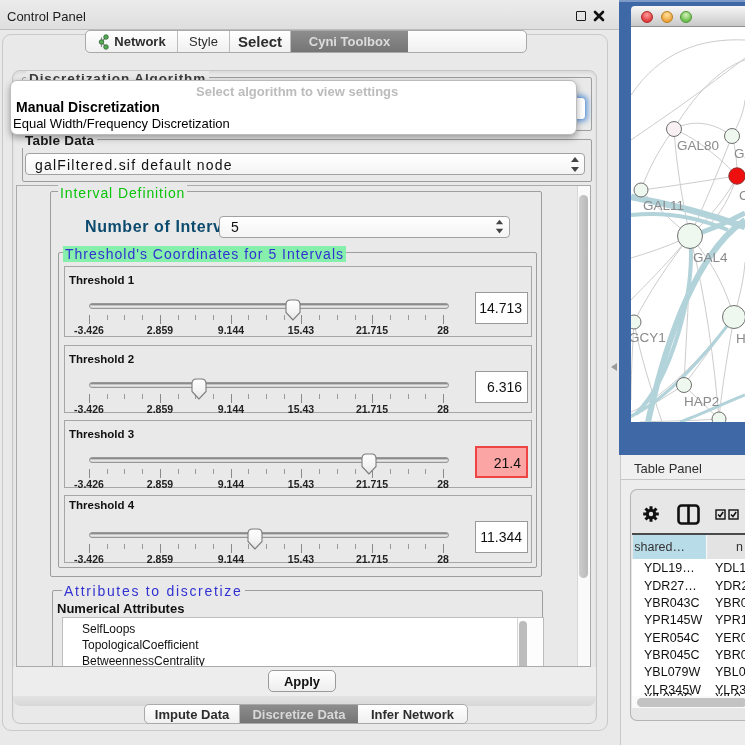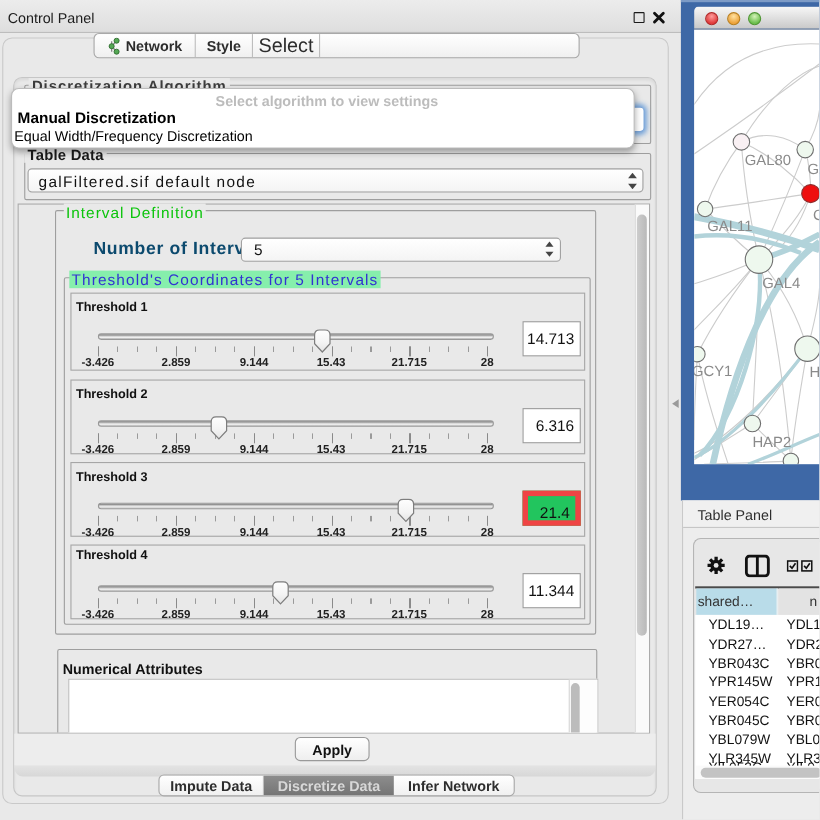--- a/index.html
+++ b/index.html
@@ -13,22 +13,23 @@
   </svg>
 <div class="abs" style="left:2px;top:34px;width:606px;height:697px;background:#e9e9e9;border:1.5px solid #c9c9c9;border-radius:9px"></div>
 <div class="abs" style="left:12px;top:70px;width:585px;height:654px;background:#e9e9e9;border:1px solid #c6c6c6;border-radius:8px;box-shadow:inset 0 2px 3px rgba(0,0,0,0.07)"></div>
 <div class="abs" style="left:85px;top:30px;width:442px;height:23px;background:linear-gradient(#ffffff,#f0f0f0);border:1px solid #a9a9a9;border-radius:5px;overflow:hidden;display:flex">
     <div style="width:92px;border-right:1px solid #bdbdbd;display:flex;align-items:center;justify-content:center;font-size:13px;font-weight:bold;color:#2d2d2d"><svg width="13" height="16" viewBox="0 0 13 16" style="margin-right:4px">
         <path d="M4.5,3.5 L4.5,13 M4.5,8 L9,3 M4.5,8 L9,13" stroke="#8a8a8a" stroke-width="1.2" fill="none"></path>
         <circle cx="9" cy="3" r="2.3" fill="#55a855" stroke="#2e6b2e" stroke-width="0.8"></circle>
         <circle cx="4.5" cy="8" r="2.3" fill="#55a855" stroke="#2e6b2e" stroke-width="0.8"></circle>
         <circle cx="9" cy="13" r="2.3" fill="#55a855" stroke="#2e6b2e" stroke-width="0.8"></circle>
       </svg>Network</div>
-    <div style="width:52px;border-right:1px solid #bdbdbd;display:flex;align-items:center;justify-content:center;font-size:13px;font-weight:bold;color:#2d2d2d">Style</div>
-    <div style="width:61px;border-right:1px solid #bdbdbd;display:flex;align-items:center;justify-content:center;font-size:18px;font-weight:normal;color:#2d2d2d">Select</div>
+    <div style="width:52px;border-right:1px solid #bdbdbd;display:flex;align-items:center;justify-content:center;font-size:13px;font-weight:normal;color:#2d2d2d">Style</div>
+    <div style="width:61px;border-right:1px solid #bdbdbd;display:flex;align-items:center;justify-content:center;font-size:15px;font-weight:bold;color:#2d2d2d">Select</div>
+    <div style="width:117px;background:linear-gradient(#8d8d8d,#757575);display:flex;align-items:center;justify-content:center;font-size:13px;font-weight:bold;color:#dcdcdc">Cyni Toolbox</div>
   </div>
 <div class="abs" style="left:22px;top:77px;width:570px;height:54px;border:1px solid #9e9e9e;border-radius:2px"></div>
 <div class="abs" style="left:26px;top:71px;font-size:13.5px;font-weight:bold;letter-spacing:0.9px;color:#3d3d3d;background:#e9e9e9;padding:0 3px">Discretization Algorithm</div>
 <div class="abs" style="left:27px;top:97px;width:559px;height:23px;background:#fff;border:1px solid #7da7d9;border-radius:4px;box-shadow:0 0 5px 2px rgba(95,150,215,0.85)"></div>
 <div class="abs" style="left:22px;top:139px;width:570px;height:43px;border:1px solid #9e9e9e;border-radius:2px"></div>
 <div class="abs" style="left:22px;top:133px;font-size:13.5px;font-weight:bold;letter-spacing:0.2px;color:#1a1a1a;background:#e9e9e9;padding:0 3px">Table Data</div>
 <div class="abs" style="left:25px;top:153px;width:560px;height:22px;background:linear-gradient(#ffffff,#f4f4f4);border:1px solid #a2a2a2;border-radius:4px"></div>
 <div class="abs" style="left:35px;top:157px;font-size:14px;letter-spacing:1.2px;color:#111">galFiltered.sif default node</div>
 <svg class="abs" style="left:569px;top:157px" width="12" height="15" viewBox="0 0 12 15">
     <path d="M6,0 L10,5 L2,5 Z" fill="#444"></path>
@@ -106,21 +107,21 @@
 <svg class="abs" style="left:359px;top:453px" width="20" height="22" viewBox="0 0 20 22">
     <defs>
       <linearGradient id="th3" x1="0" y1="0" x2="0" y2="1">
         <stop offset="0" stop-color="#fefefe"></stop>
         <stop offset="0.55" stop-color="#f4f4f4"></stop>
         <stop offset="1" stop-color="#e4e4e4"></stop>
       </linearGradient>
     </defs>
     <path d="M10,21 L3,13.5 L3,5.5 Q3,1 7.5,1 L12.5,1 Q17,1 17,5.5 L17,13.5 Z" fill="url(#th3)" stroke="#7d7d7d" stroke-width="1.1"></path>
   </svg>
-<div class="abs" style="left:475px;top:446px;width:53px;height:32px;background:#22c55e;border:5px solid #ef4444;font-size:14px;color:#111;text-align:right;line-height:30px;padding-right:5px">21.4</div>
+<div class="abs" style="left:475px;top:446px;width:53px;height:32px;background:#fca5a5;border:2px solid #ef4444;font-size:14px;color:#111;text-align:right;line-height:30px;padding-right:5px">21.4</div>
 <div class="abs" style="left:64px;top:495px;width:468px;height:68px;border:1px solid #a6a6a6"></div>
 <div class="abs" style="left:69px;top:499px;font-size:11.5px;font-weight:bold;color:#111">Threshold 4</div>
 <div class="abs" style="left:89px;top:532px;width:360px;height:6px;border-radius:3px;background:linear-gradient(#6e6e6e,#d5d5d5 45%,#efefef 70%,#c2c2c2);border:1px solid #989898"></div>
 <div class="abs" style="left:89px;top:544px;width:356px;height:5px;background:repeating-linear-gradient(90deg,#9a9a9a 0 1px,transparent 1px 17.7px)"></div>
 <div class="abs" style="left:89px;top:544px;width:356px;height:9px;background:repeating-linear-gradient(90deg,#8a8a8a 0 1px,transparent 1px 70.8px)"></div>
 <div class="abs" style="left:59px;top:553px;width:60px;text-align:center;font-size:10.5px;font-weight:bold;color:#222">-3.426</div>
 <div class="abs" style="left:130px;top:553px;width:60px;text-align:center;font-size:10.5px;font-weight:bold;color:#222">2.859</div>
 <div class="abs" style="left:201px;top:553px;width:60px;text-align:center;font-size:10.5px;font-weight:bold;color:#222">9.144</div>
 <div class="abs" style="left:271px;top:553px;width:60px;text-align:center;font-size:10.5px;font-weight:bold;color:#222">15.43</div>
 <div class="abs" style="left:342px;top:553px;width:60px;text-align:center;font-size:10.5px;font-weight:bold;color:#222">21.715</div>
@@ -131,22 +132,24 @@
         <stop offset="0" stop-color="#fefefe"></stop>
         <stop offset="0.55" stop-color="#f4f4f4"></stop>
         <stop offset="1" stop-color="#e4e4e4"></stop>
       </linearGradient>
     </defs>
     <path d="M10,21 L3,13.5 L3,5.5 Q3,1 7.5,1 L12.5,1 Q17,1 17,5.5 L17,13.5 Z" fill="url(#th4)" stroke="#7d7d7d" stroke-width="1.1"></path>
   </svg>
 <div class="abs" style="left:475px;top:521px;width:53px;height:32px;background:#fff;border:1px solid #999;font-size:14px;color:#111;text-align:right;line-height:30px;padding-right:5px">11.344</div>
 <div class="abs" style="left:16px;top:580px;width:561px;height:86px;overflow:hidden">
     <div class="abs" style="left:36px;top:10px;width:491px;height:120px;border:1px solid #9e9e9e;border-radius:2px"></div>
+    <div class="abs" style="left:46px;top:3px;font-size:14px;letter-spacing:1.7px;color:#3232d2;background:#e9e9e9;padding:0 2px">Attributes to discretize</div>
     <div class="abs" style="left:39px;top:21px;font-size:13px;font-weight:bold;color:#111;background:#e9e9e9;padding:0 2px">Numerical Attributes</div>
     <div class="abs" style="left:46px;top:37px;width:482px;height:60px;background:#fff;border:1px solid #bdbdbd"></div>
+    <div class="abs" style="left:66px;top:41px;font-size:12px;color:#111;line-height:16px">SelfLoops<br>TopologicalCoefficient<br>BetweennessCentrality</div>
     <div class="abs" style="left:501px;top:38px;width:26px;height:58px;background:#fdfdfd;border-left:1px solid #d5d5d5"></div>
     <div class="abs" style="left:503px;top:41px;width:8px;height:60px;background:#bcbcbc;border-radius:4px"></div>
   </div>
 <div class="abs" style="left:13px;top:667px;width:583px;height:29px;background:#ededed"></div>
 <div class="abs" style="left:268px;top:670px;width:68px;height:22px;background:linear-gradient(#ffffff,#eeeeee);border:1px solid #9a9a9a;border-radius:5px;font-size:13px;font-weight:bold;color:#111;text-align:center;line-height:21px">Apply</div>
 <div class="abs" style="left:13px;top:696px;width:583px;height:10px;background:linear-gradient(#e3e3e3,#d7d7d7);border-radius:0 0 8px 8px"></div>
 <div class="abs" style="left:144px;top:704px;width:324px;height:20px;background:linear-gradient(#ffffff,#f0f0f0);border:1px solid #a9a9a9;border-radius:5px;overflow:hidden;display:flex">
     <div style="width:95px;border-right:1px solid #bdbdbd;display:flex;align-items:center;justify-content:center;font-size:13px;font-weight:bold;color:#2d2d2d">Impute Data</div>
     <div style="width:118px;background:linear-gradient(#8d8d8d,#757575);display:flex;align-items:center;justify-content:center;font-size:13px;font-weight:bold;color:#d8d8d8">Discretize Data</div>
     <div style="flex:1;display:flex;align-items:center;justify-content:center;font-size:13px;font-weight:bold;color:#2d2d2d">Infer Network</div>

